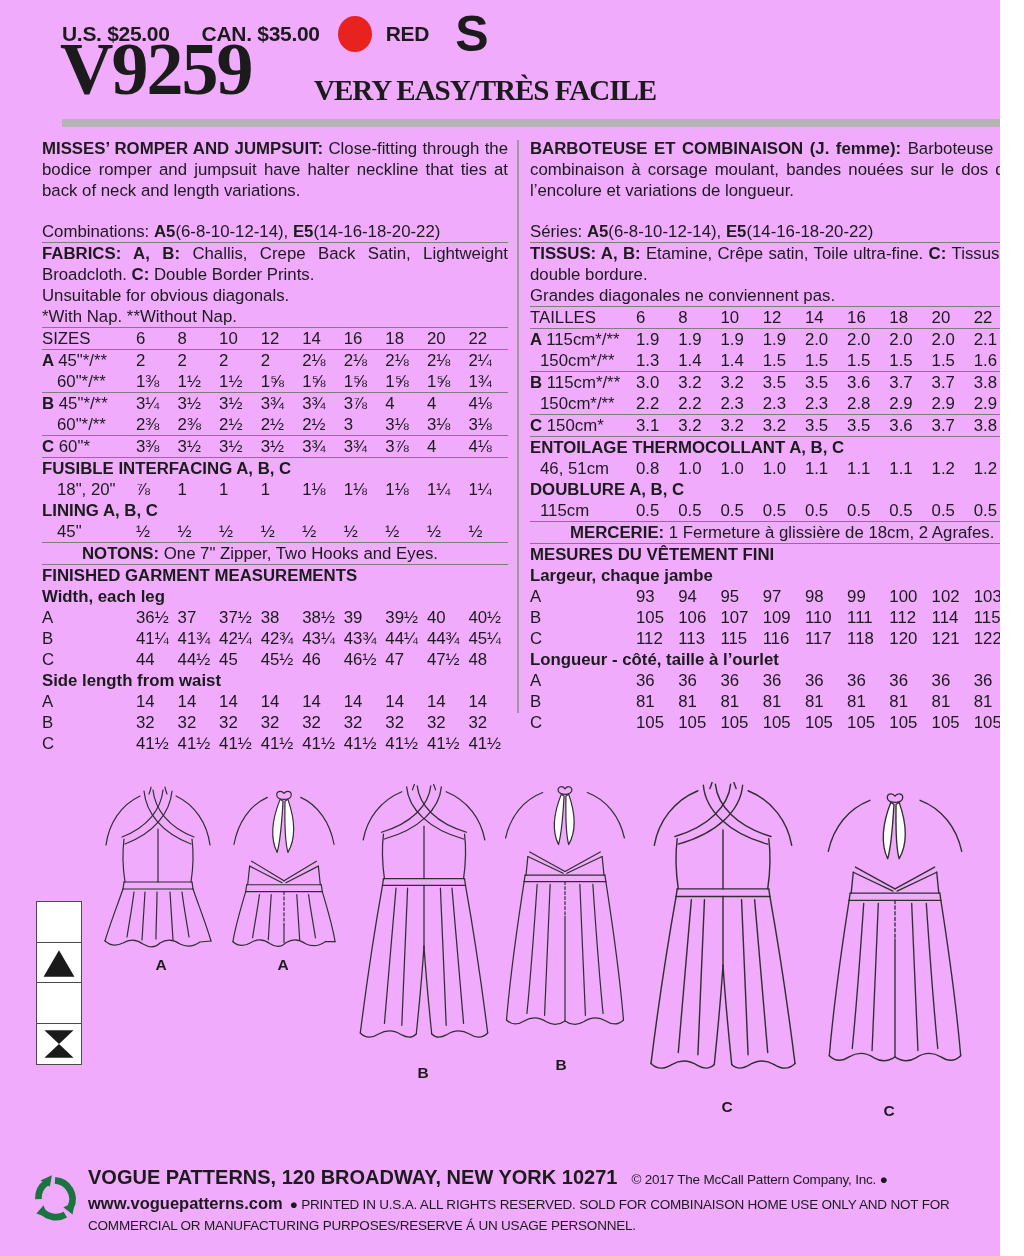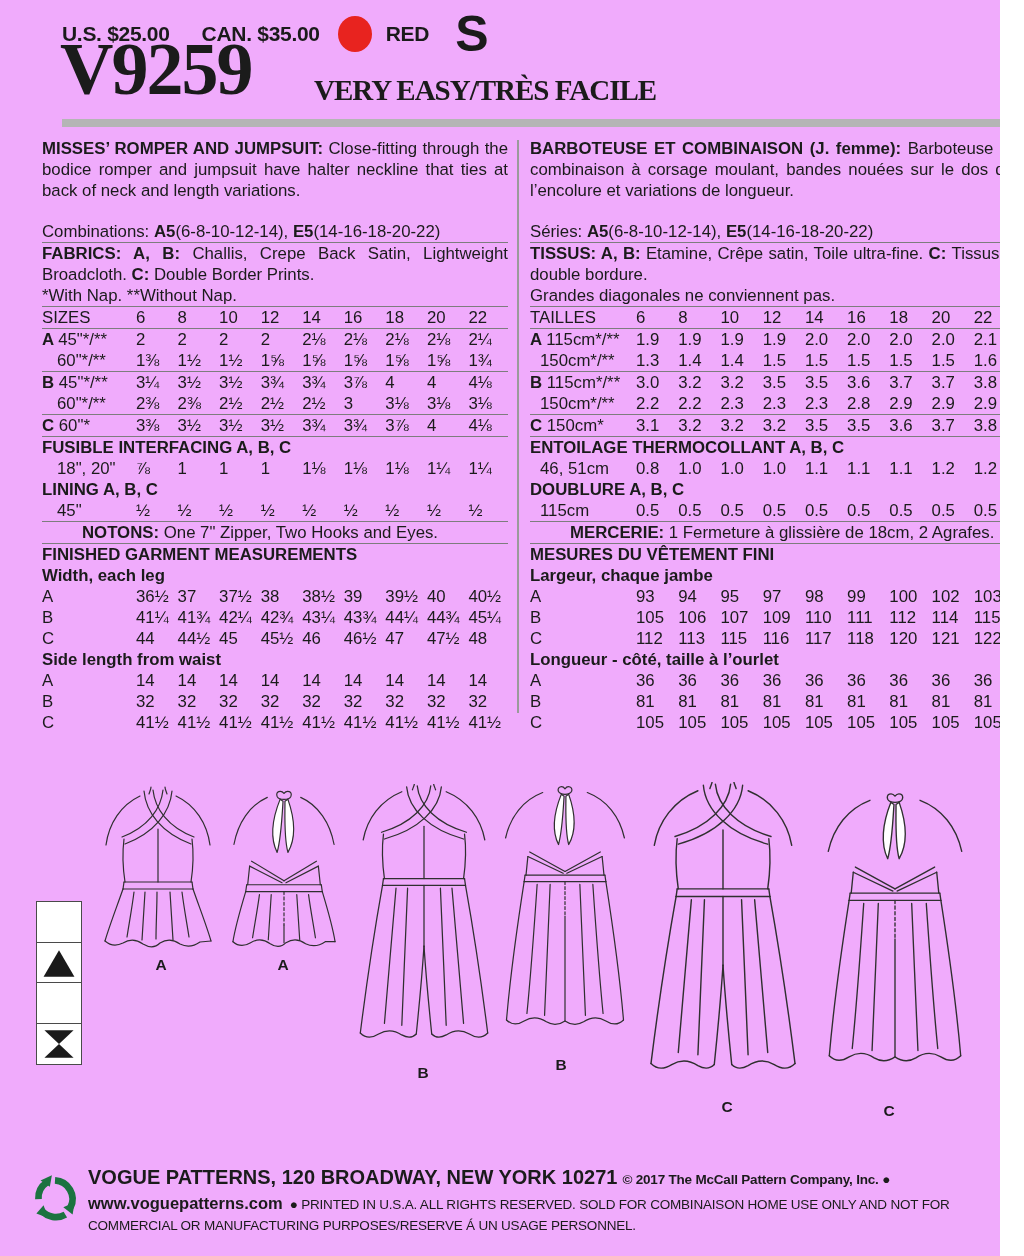--- a/index.html
+++ b/index.html
@@ -44,21 +44,21 @@
 
   
   .symbol-strip{position:absolute;left:36px;top:901px;}
   .symcell{width:46px;height:42px;border:1.4px solid #4a4a4a;background:#fff;box-sizing:border-box;margin-top:-1.4px;display:flex;align-items:center;justify-content:center;}
   .symcell:first-child{margin-top:0;}
 
   
   .recycle{position:absolute;left:26px;top:1168px;}
   .f-line{position:absolute;left:88px;white-space:nowrap;}
   .f1{top:1166px;font-size:20px;font-weight:700;}
-  .f1 .small{font-size:13.5px;font-weight:700;margin-left:5px;letter-spacing:-.2px;}
+  .f1 .small{font-size:13.5px;font-weight:400;margin-left:14px;letter-spacing:-.2px;}
   .f2{top:1194px;font-size:16.5px;font-weight:700;}
   .f2 .caps{font-size:13.5px;font-weight:400;margin-left:7px;letter-spacing:-.2px;}
   .f3{top:1218px;font-size:13.5px;letter-spacing:-.2px;}
 </style>
 </head>
 <body>
 
 <div class="page">
 
   <div class="price-row">
@@ -70,20 +70,21 @@
   </div>
   <div class="title">V9259</div>
   <div class="tagline">VERY EASY/TRÈS FACILE</div>
   <div class="graybar"></div>
   <div class="divider"></div>
 
   <div class="col left">
     <p class="desc"><b>MISSES’ ROMPER AND JUMPSUIT: </b><span>Close-fitting through the bodice romper and jumpsuit have halter neckline that ties at back of neck and length variations.</span></p>
     <p><span>Combinations: </span><b>A5</b><span>(6-8-10-12-14), </span><b>E5</b><span>(14-16-18-20-22)</span></p>
     <p class="fabrics rule"><b>FABRICS: A, B: </b><span>Challis, Crepe Back Satin, Lightweight Broadcloth. </span><b>C: </b><span>Double Border Prints.</span></p>
+    <p>Unsuitable for obvious diagonals.</p>
     <p>*With Nap. **Without Nap.</p>
     <div class="ytable">
         <div class="trow rule vals">
           <div class="lab">SIZES</div>
           <div class="cell">6</div>
           <div class="cell">8</div>
           <div class="cell">10</div>
           <div class="cell">12</div>
           <div class="cell">14</div>
           <div class="cell">16</div>

